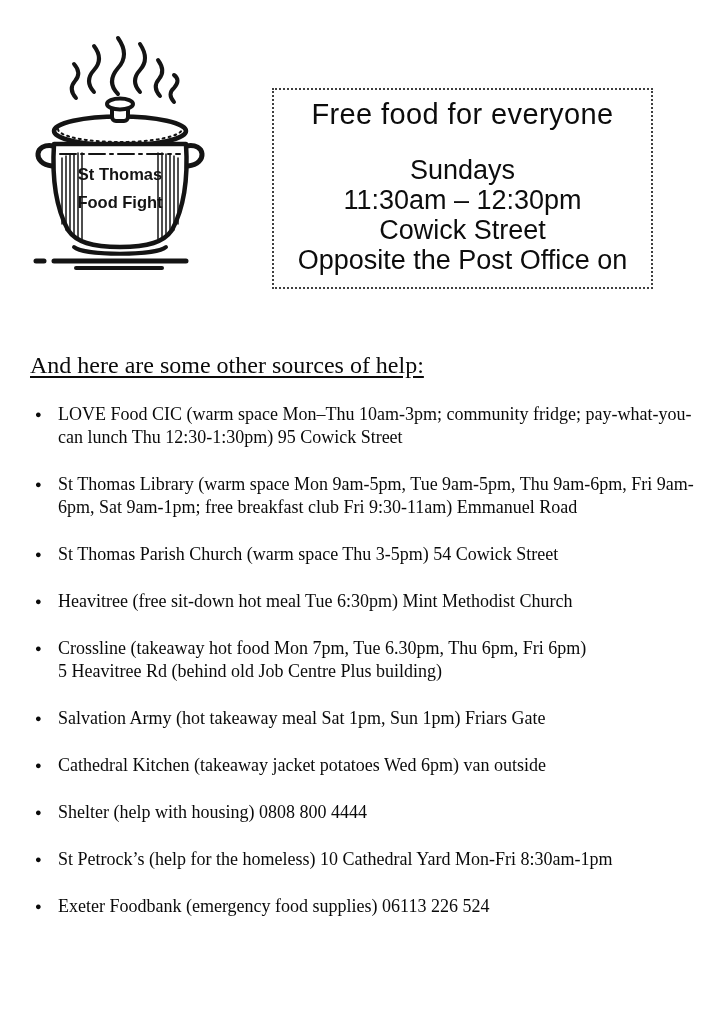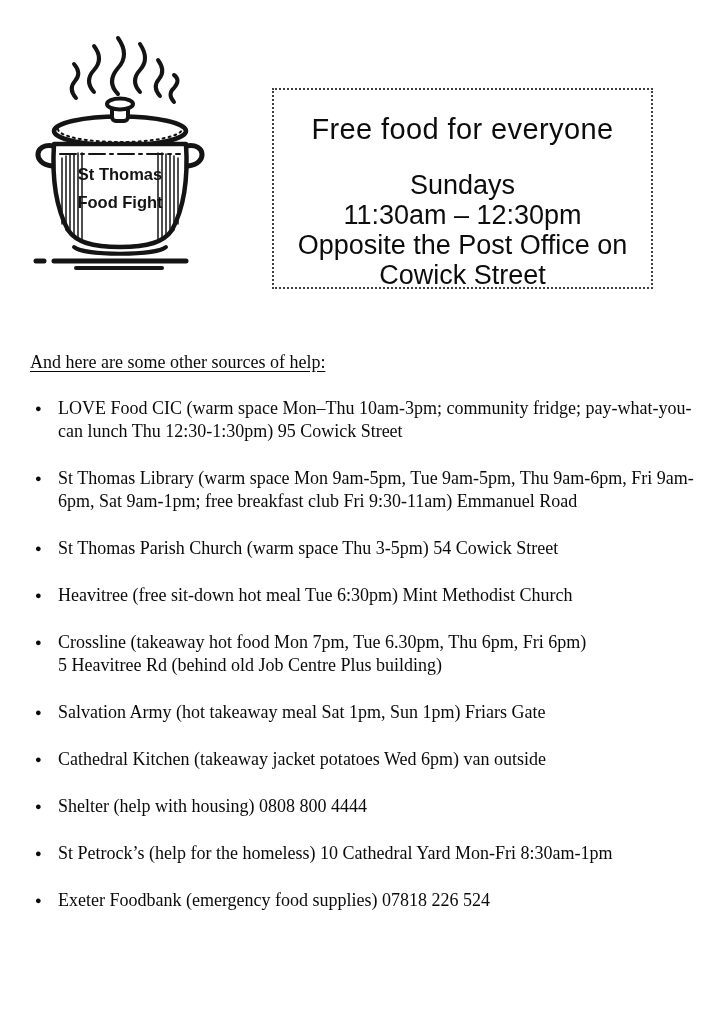--- a/index.html
+++ b/index.html
@@ -29,42 +29,42 @@
     left: 272px;
     top: 88px;
     width: 381px;
     height: 201px;
     border: 2.5px dotted #3f3f3f;
     text-align: center;
     font-family: "Liberation Sans", sans-serif;
     color: #0c0c0c;
   }
   .banner-title {
-    margin-top: 23px;
+    margin-top: 8px;
     font-size: 29px;
     letter-spacing: 0.4px;
     font-weight: 400;
   }
   .banner-lines {
     margin-top: 24px;
     font-size: 27px;
     line-height: 30px;
     font-weight: 400;
   }
 
   
   .main {
     position: absolute;
     left: 30px;
     top: 352px;
     width: 668px;
     font-family: "Liberation Serif", serif;
   }
   .help-heading {
-    font-size: 18px;
+    font-size: 24px;
     font-weight: 400;
     text-decoration: underline;
     text-underline-offset: 3px;
     color: #0a0a0a;
   }
   .help-list {
     list-style: none;
     margin-top: 24px;
     width: 668px;
   }
@@ -125,22 +125,22 @@
       <path d="M26 227 H158 M8 227 H16" stroke-width="5"></path>
       <path d="M48 234 H134" stroke-width="4"></path>
     </svg>
   </div>
 
   <div class="banner">
     <div class="banner-title">Free food for everyone</div>
     <div class="banner-lines">
       <div>Sundays</div>
       <div>11:30am – 12:30pm</div>
+      <div>Cowick Street</div>
       <div>Opposite the Post Office on</div>
-      <div>Cowick Street</div>
     </div>
   </div>
 
   <div class="main">
     <h2 class="help-heading">And here are some other sources of help:</h2>
 
     <ul class="help-list">
       <li class="help-item">
         <span class="bullet">●</span>
         <span class="item-text"><strong class="item-name">LOVE Food CIC</strong> <span class="item-details">(warm space Mon–Thu 10am-3pm; community fridge; pay-what-you-can lunch Thu 12:30-1:30pm) 95 Cowick Street</span></span>
@@ -173,18 +173,18 @@
       <li class="help-item">
         <span class="bullet">●</span>
         <span class="item-text"><strong class="item-name">Shelter</strong> <span class="item-details">(help with housing) 0808 800 4444</span></span>
       </li>
       <li class="help-item">
         <span class="bullet">●</span>
         <span class="item-text"><strong class="item-name">St Petrock’s</strong> <span class="item-details">(help for the homeless) 10 Cathedral Yard Mon-Fri 8:30am-1pm</span></span>
       </li>
       <li class="help-item">
         <span class="bullet">●</span>
-        <span class="item-text"><strong class="item-name">Exeter Foodbank</strong> <span class="item-details">(emergency food supplies) 07818 226 524</span></span>
+        <span class="item-text"><strong class="item-name">Exeter Foodbank</strong> <span class="item-details">(emergency food supplies) 06113 226 524</span></span>
       </li>
     </ul>
   </div>
 
 </div>
 
 </body></html>

